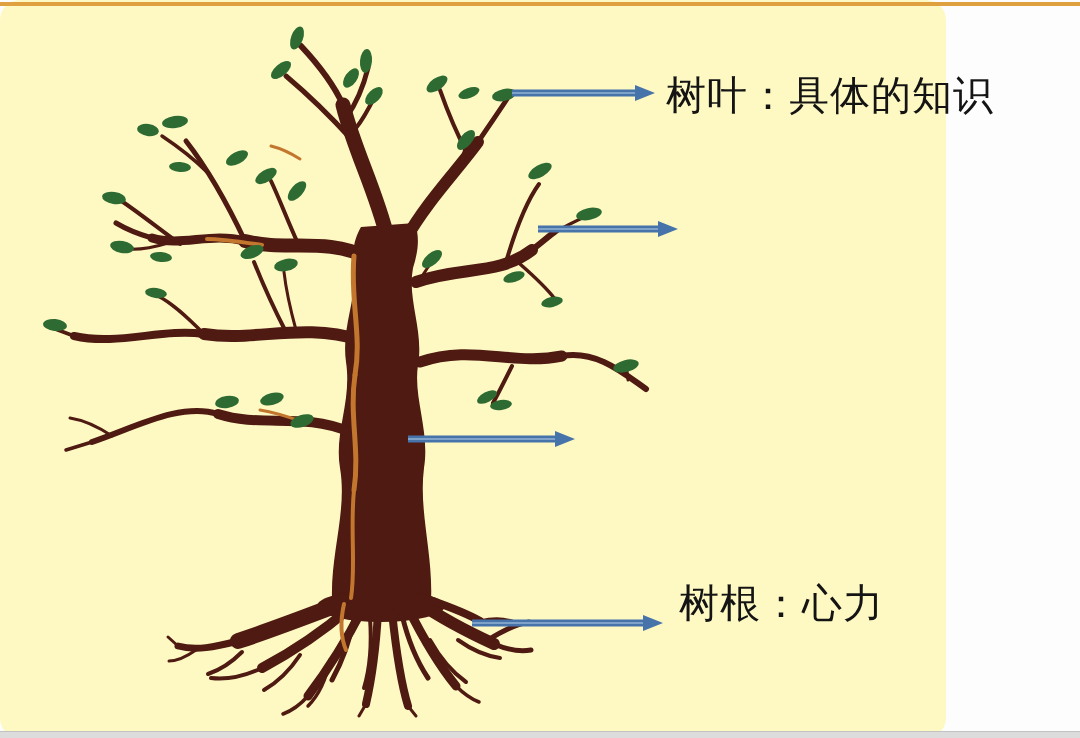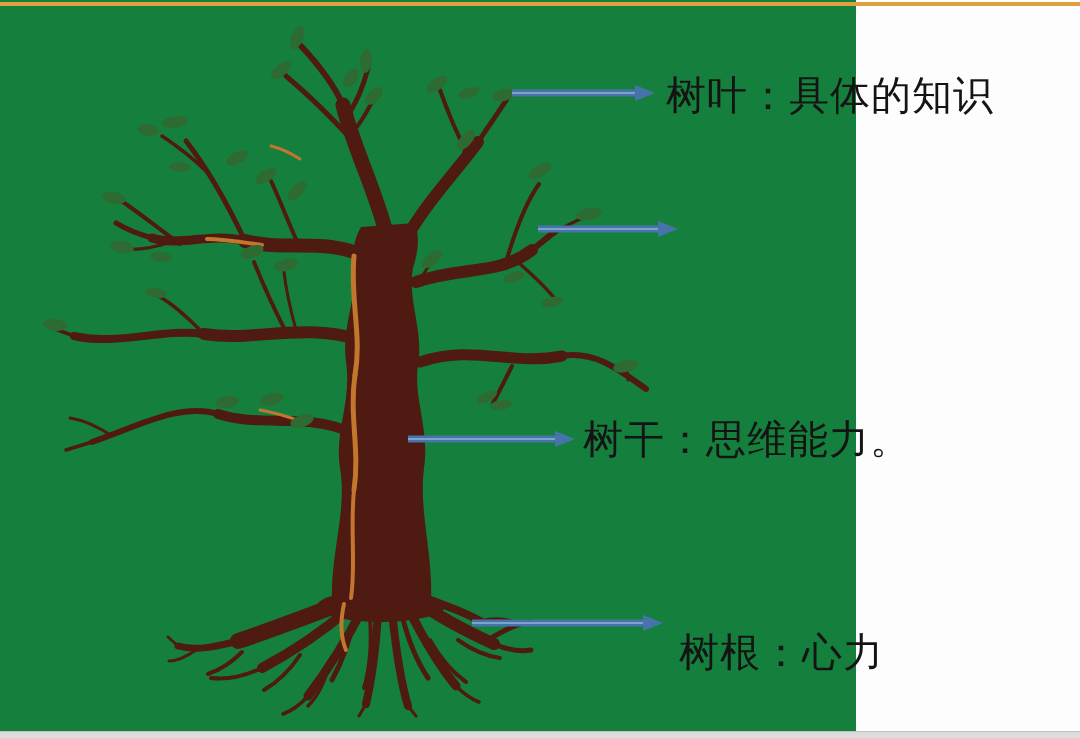--- a/index.html
+++ b/index.html
@@ -3,23 +3,24 @@
 <meta charset="utf-8">
 <style>
   * { margin: 0; padding: 0; box-sizing: border-box; }
   html, body { width: 1080px; height: 738px; overflow: hidden; }
   body {
     font-family: "Liberation Sans", "DejaVu Sans", sans-serif;
     background: #fdfdfd;
   }
   .slide {
     position: relative;
-    width: 856px;
+    width: 946px;
     height: 738px;
-    background: #15803d;
+    background: #fef9c3;
+    border-radius: 20px;
   }
   .top-rule {
     position: absolute;
     left: 0; top: 2px;
     width: 1080px; height: 4px;
     background: #dfa13f;
   }
   .bottom-bar {
     position: absolute;
     left: 0; bottom: 0;
@@ -38,21 +39,21 @@
     position: absolute;
     font-size: 40px;
     line-height: 48px;
     color: #141414;
     letter-spacing: 1px;
     white-space: nowrap;
   }
   #label-leaves   { left: 666px; top: 71px;  }
   #label-branches { left: 694px; top: 206px; }
   #label-trunk    { left: 583px; top: 415px; }
-  #label-roots    { left: 679px; top: 628px; }
+  #label-roots    { left: 679px; top: 580px; font-family: Liberation Serif, serif; }
   #arrow-leaves   { left: 512px; top: 84px;  }
   #arrow-branches { left: 538px; top: 220px; }
   #arrow-trunk    { left: 408px; top: 430px; }
   #arrow-roots    { left: 472px; top: 614px; }
 </style>
 </head>
 <body>
 
 <div class="slide">
 
@@ -202,17 +203,16 @@
     <line x1="0" y1="9" x2="147" y2="9" stroke-width="2" stroke="#7fa2c9"></line>
     <polygon points="147,1 167,9 147,17" fill="#4673a9"></polygon>
   </svg>
   <svg id="arrow-roots" class="arrow-svg" width="191" height="18" viewBox="0 0 191 18">
     <line x1="0" y1="9" x2="173" y2="9" stroke-width="7" stroke="#4673a9"></line>
     <line x1="0" y1="9" x2="171" y2="9" stroke-width="2" stroke="#7fa2c9"></line>
     <polygon points="171,1 191,9 171,17" fill="#4673a9"></polygon>
   </svg>
 
   <div id="label-leaves" class="part-label">树叶：具体的知识</div>
-  <div id="label-trunk" class="part-label">树干：思维能力。</div>
   <div id="label-roots" class="part-label">树根：心力</div>
 
   <div class="bottom-bar"></div>
 </div>
 
 </body></html>

